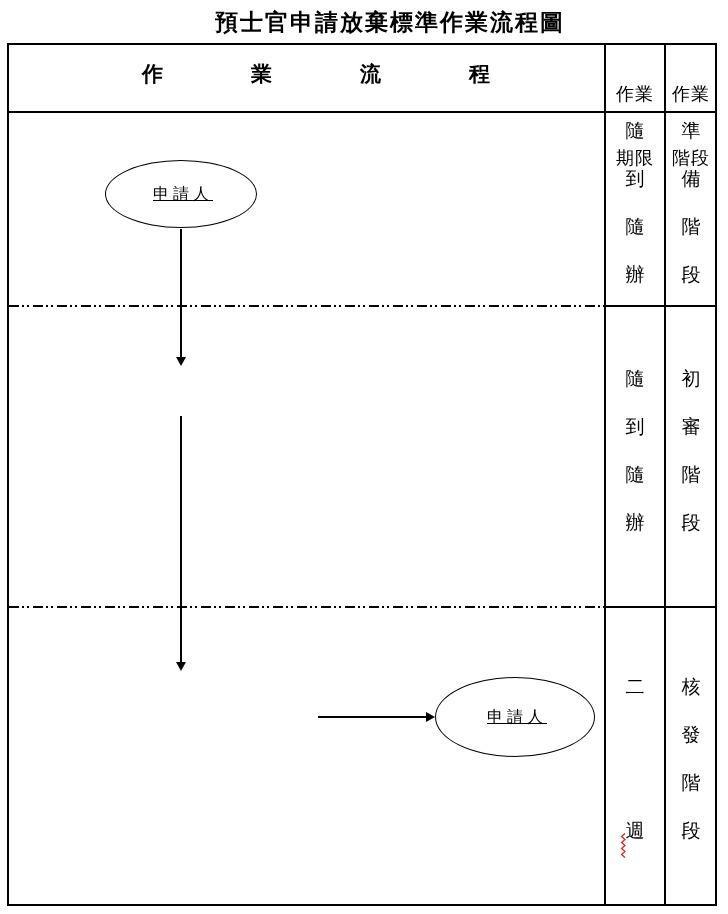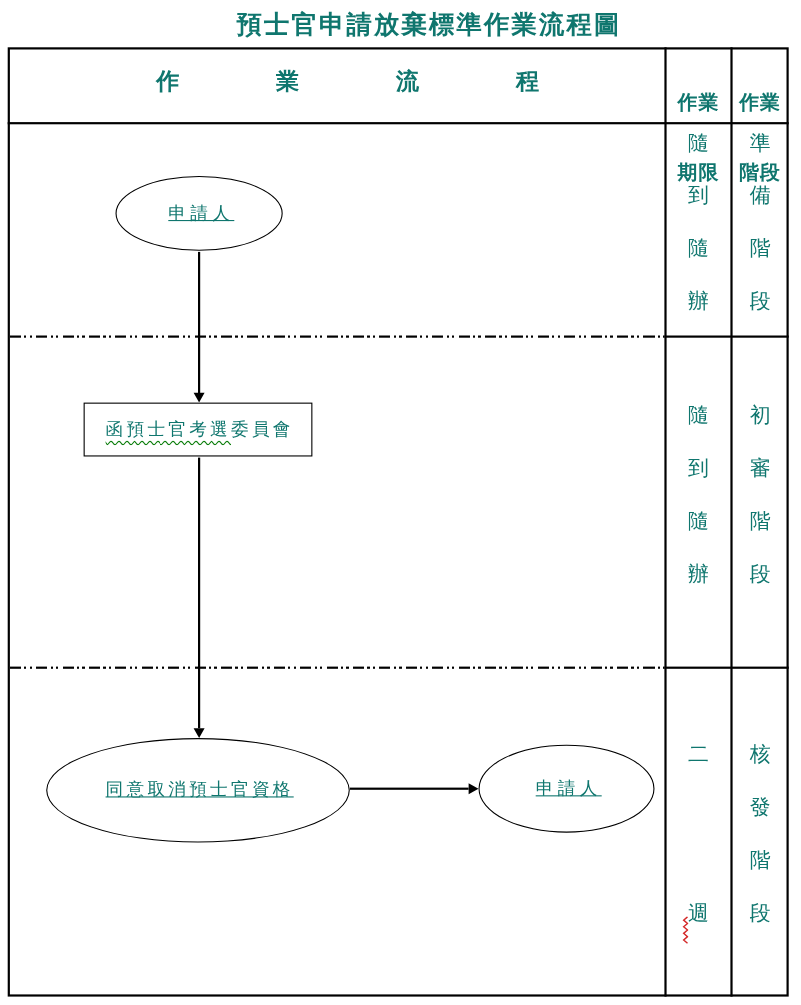--- a/index.html
+++ b/index.html
@@ -1,33 +1,33 @@
 <!DOCTYPE html>
 <html><head>
 <meta charset="utf-8">
 <style>
   html,body { margin:0; padding:0; background:#ffffff; }
   .page {
     position:relative; width:728px; height:914px; background:#ffffff;
-    font-family:"DejaVu Serif","Liberation Serif",serif; color:#0f766e;
+    font-family:"DejaVu Serif","Liberation Serif",serif; color:#000000;
     overflow:hidden;
   }
   
   .tbl-border { position:absolute; left:7px; top:43px; width:710px; height:863px;
     border:2px solid #000; box-sizing:border-box; }
   .vline { position:absolute; width:2px; background:#000; top:43px; height:863px; }
   .hline { position:absolute; height:2px; background:#000; }
   .dashline { position:absolute; height:2px;
     background:repeating-linear-gradient(to right,#000 0 10px,transparent 10px 13px,#000 13px 15px,transparent 15px 18px,#000 18px 20px,transparent 20px 24px); }
   
   .doc-title { position:absolute; top:7px; left:0; width:100%; text-align:center;
     font-size:23px; font-weight:bold; letter-spacing:2px; transform:translateX(26px); }
   .hspread { position:absolute; display:flex; justify-content:space-between; }
   .hspread .vchar { font-size:21px; font-weight:bold; }
-  .hdr2 { position:absolute; text-align:center; font-weight:bold; font-size:18px;
+  .hdr2 { position:absolute; text-align:center; font-weight:normal; font-size:18px;
     line-height:32px; letter-spacing:1px; white-space:pre-line; }
   
   .vcell { position:absolute; display:flex; flex-direction:column; align-items:center; }
   .vcell .vchar { height:48px; line-height:48px; font-size:19px; text-align:center; width:100%; }
   
   .ellipse { position:absolute; border:1.5px solid #000; border-radius:50%;
     display:flex; align-items:center; justify-content:center; box-sizing:border-box; background:#fff;text-decoration:underline; }
   .rectnode { position:absolute; border:1.6px solid #000;
     display:flex; align-items:center; justify-content:center; box-sizing:border-box; background:#fff; }
   .node-label { font-size:16px; letter-spacing:4px; text-indent:4px; white-space:nowrap; }
@@ -74,30 +74,24 @@
     <div>階段</div>
   </div>
 
   <div class="ellipse" style="left:105px; top:160px; width:152px; height:68px;">
     <span class="node-label">申請人</span>
   </div>
 
   <div class="stem-v" style="left:180px; top:229px; height:129px;"></div>
   <div class="ah-down" style="left:176px; top:357px;"></div>
 
-  <div class="rectnode" style="left:76px; top:366px; width:208px; height:49px;">
-    <span class="node-label long"><span class="sc-green">函預士官考選</span><span>委員會</span></span>
-  </div>
 
   <div class="stem-v" style="left:180px; top:416px; height:246px;"></div>
   <div class="ah-down" style="left:176px; top:662px;"></div>
 
-  <div class="ellipse" style="left:42px; top:671px; width:276px; height:95px;">
-    <span class="node-label long">同意取消預士官資格</span>
-  </div>
 
   <div class="stem-h" style="left:318px; top:716px; width:108px;"></div>
   <div class="ah-right" style="left:426px; top:712px;"></div>
 
   <div class="ellipse" style="left:435px; top:677px; width:160px; height:80px;">
     <span class="node-label">申請人</span>
   </div>
 
   <div class="vcell" style="left:606px; top:106px; width:58px;">
       <div class="vchar">隨</div>

